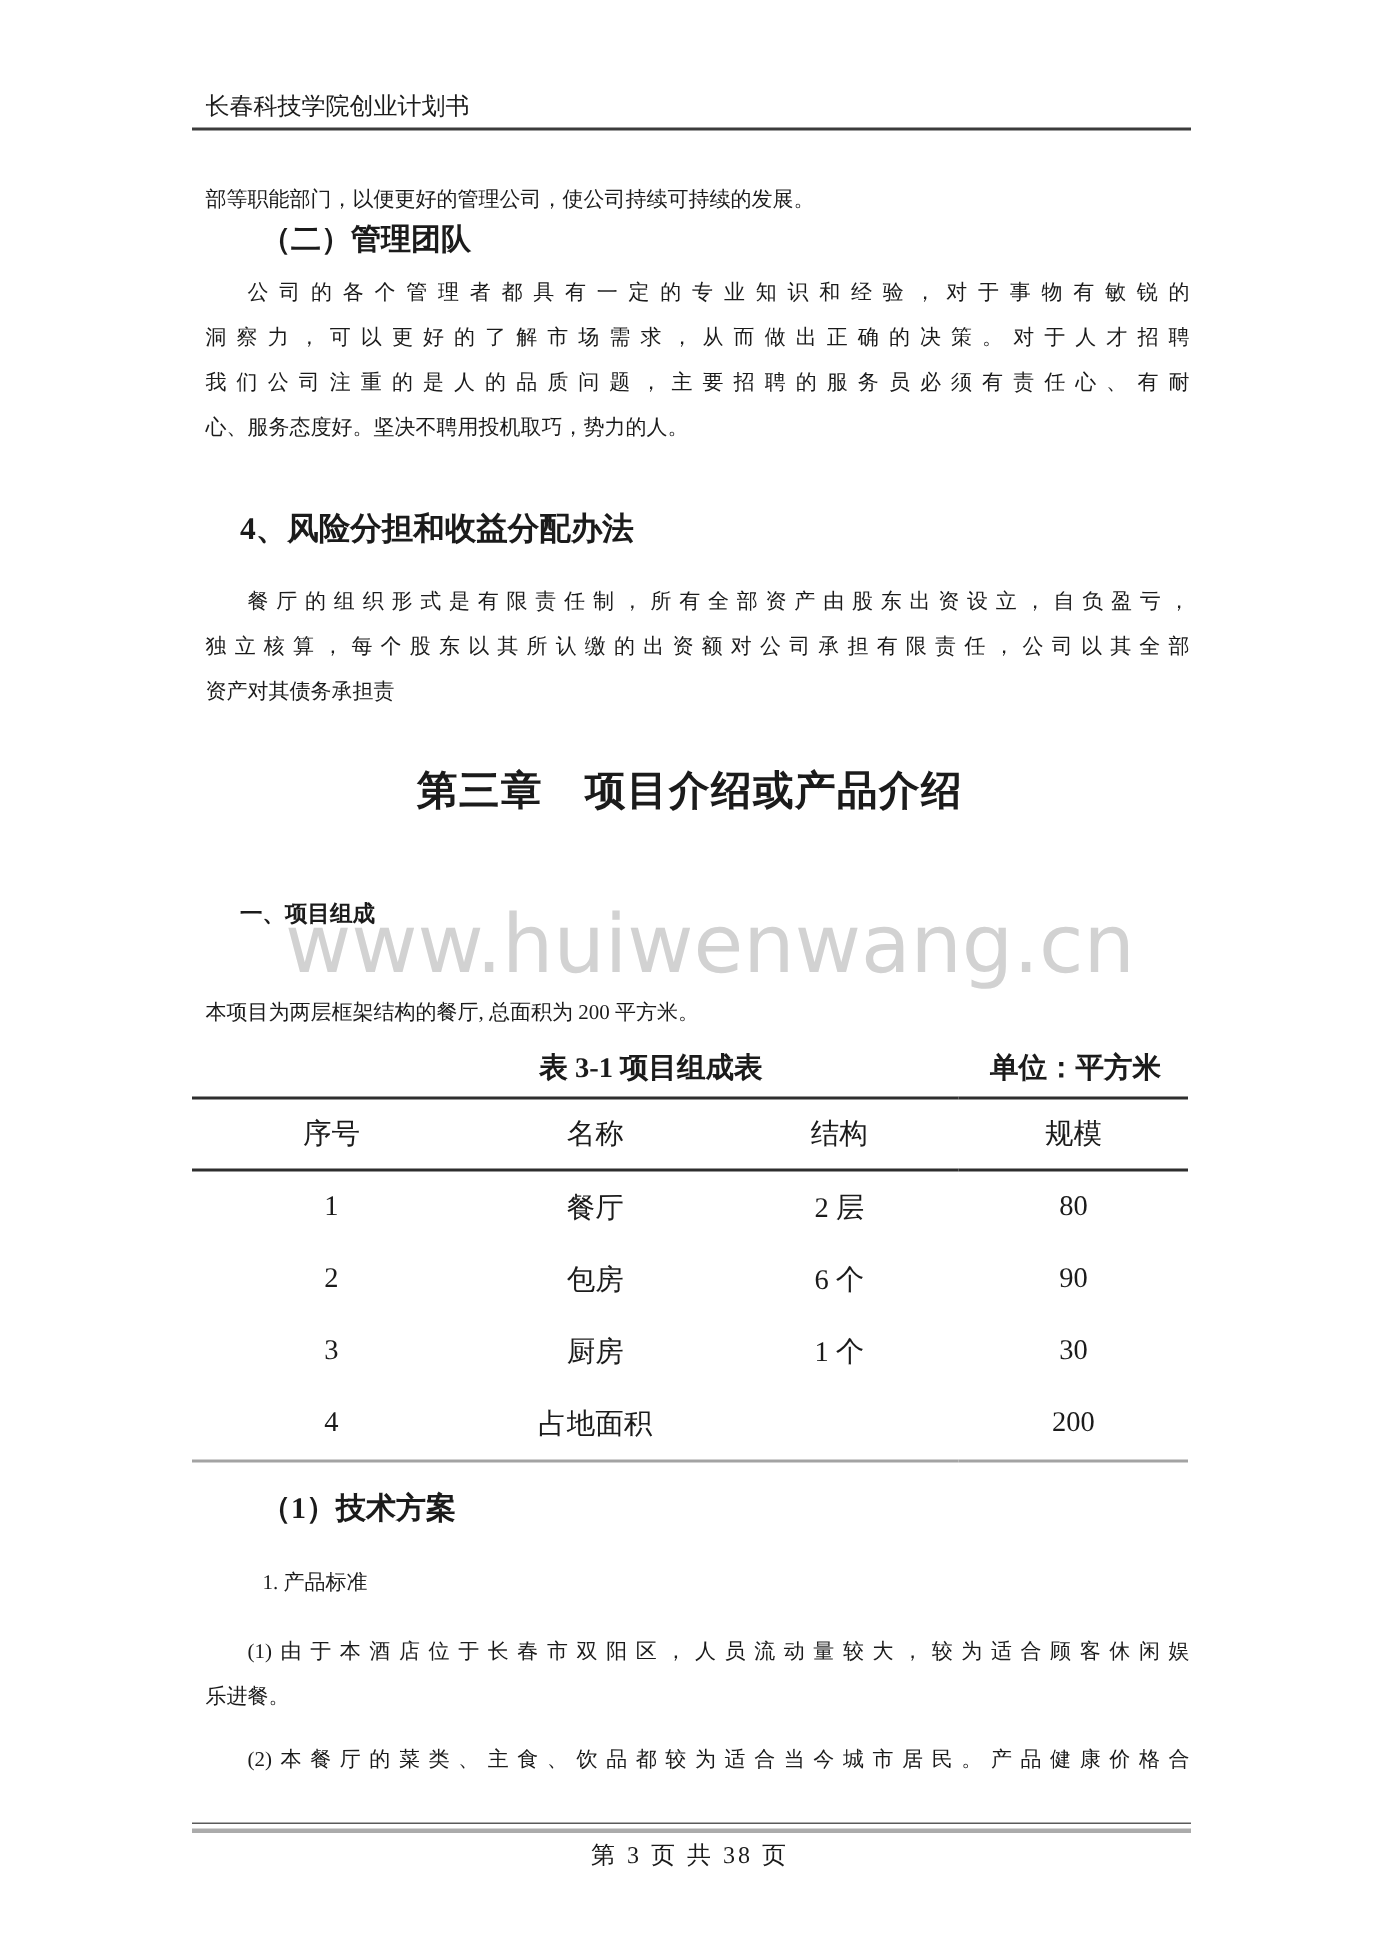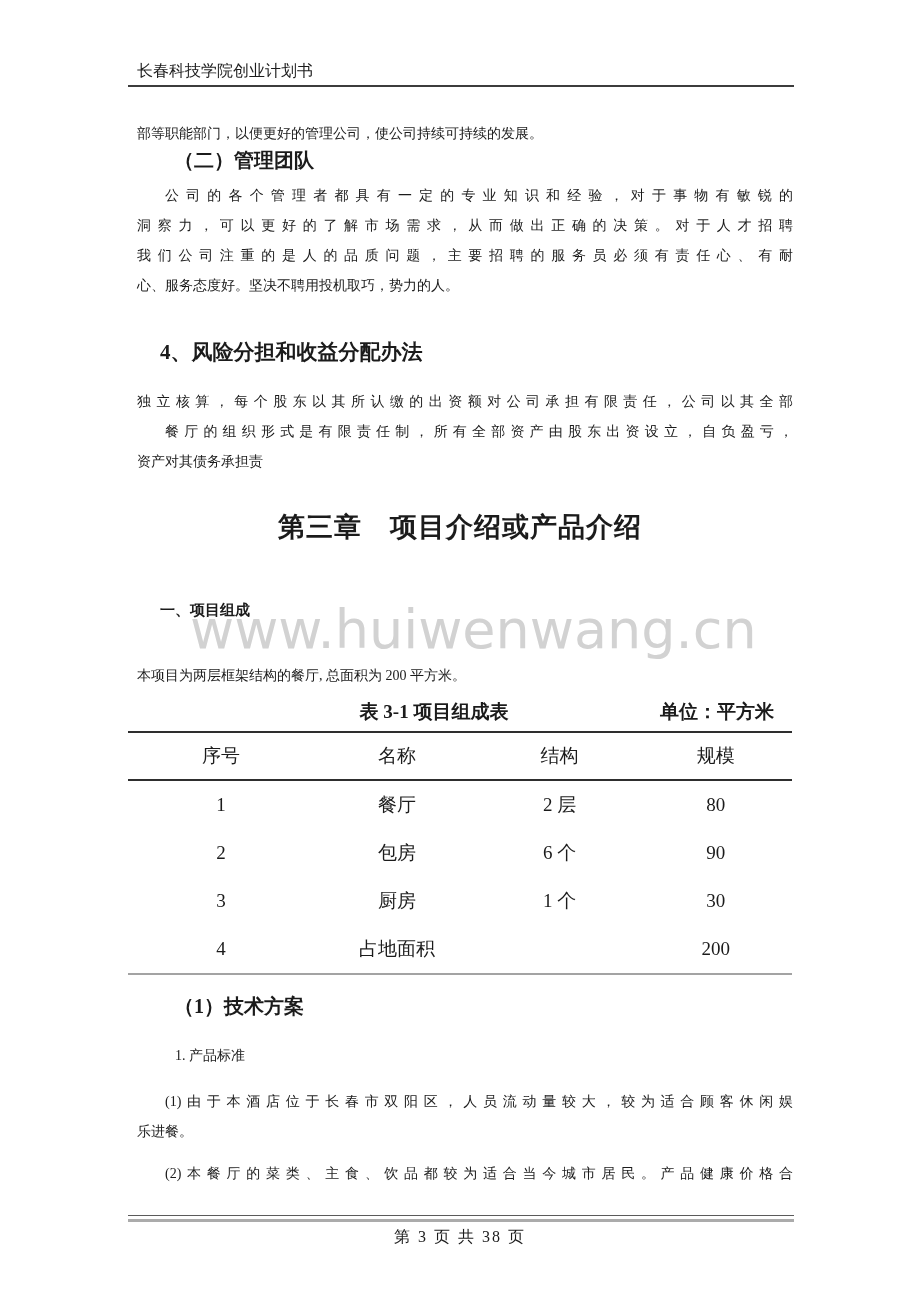--- a/index.html
+++ b/index.html
@@ -67,22 +67,22 @@
   <div class="abs body-text" style="top:181px;left:137px;">
     <span class="ln j ind">公司的各个管理者都具有一定的专业知识和经验，对于事物有敏锐的</span>
     <span class="ln j">洞察力，可以更好的了解市场需求，从而做出正确的决策。对于人才招聘</span>
     <span class="ln j">我们公司注重的是人的品质问题，主要招聘的服务员必须有责任心、有耐</span>
     <span class="ln">心、服务态度好。坚决不聘用投机取巧，势力的人。</span>
   </div>
 
   <div class="abs body-text h-bold" style="top:337px;left:160px;font-size:21px;">4、风险分担和收益分配办法</div>
 
   <div class="abs body-text" style="top:387px;left:137px;">
+    <span class="ln j ind">餐厅的组织形式是有限责任制，所有全部资产由股东出资设立，自负盈亏，</span>
     <span class="ln j">独立核算，每个股东以其所认缴的出资额对公司承担有限责任，公司以其全部</span>
-    <span class="ln j ind">餐厅的组织形式是有限责任制，所有全部资产由股东出资设立，自负盈亏，</span>
     <span class="ln">资产对其债务承担责</span>
   </div>
 
   <div class="abs chapter">第三章　项目介绍或产品介绍</div>
 
   <div class="abs body-text h-bold" style="top:595px;left:160px;font-size:15px;">一、项目组成</div>
 
   <div class="abs body-text" style="top:661px;left:137px;">本项目为两层框架结构的餐厅, 总面积为 200 平方米。</div>
 
   <div class="abs cap-row">

